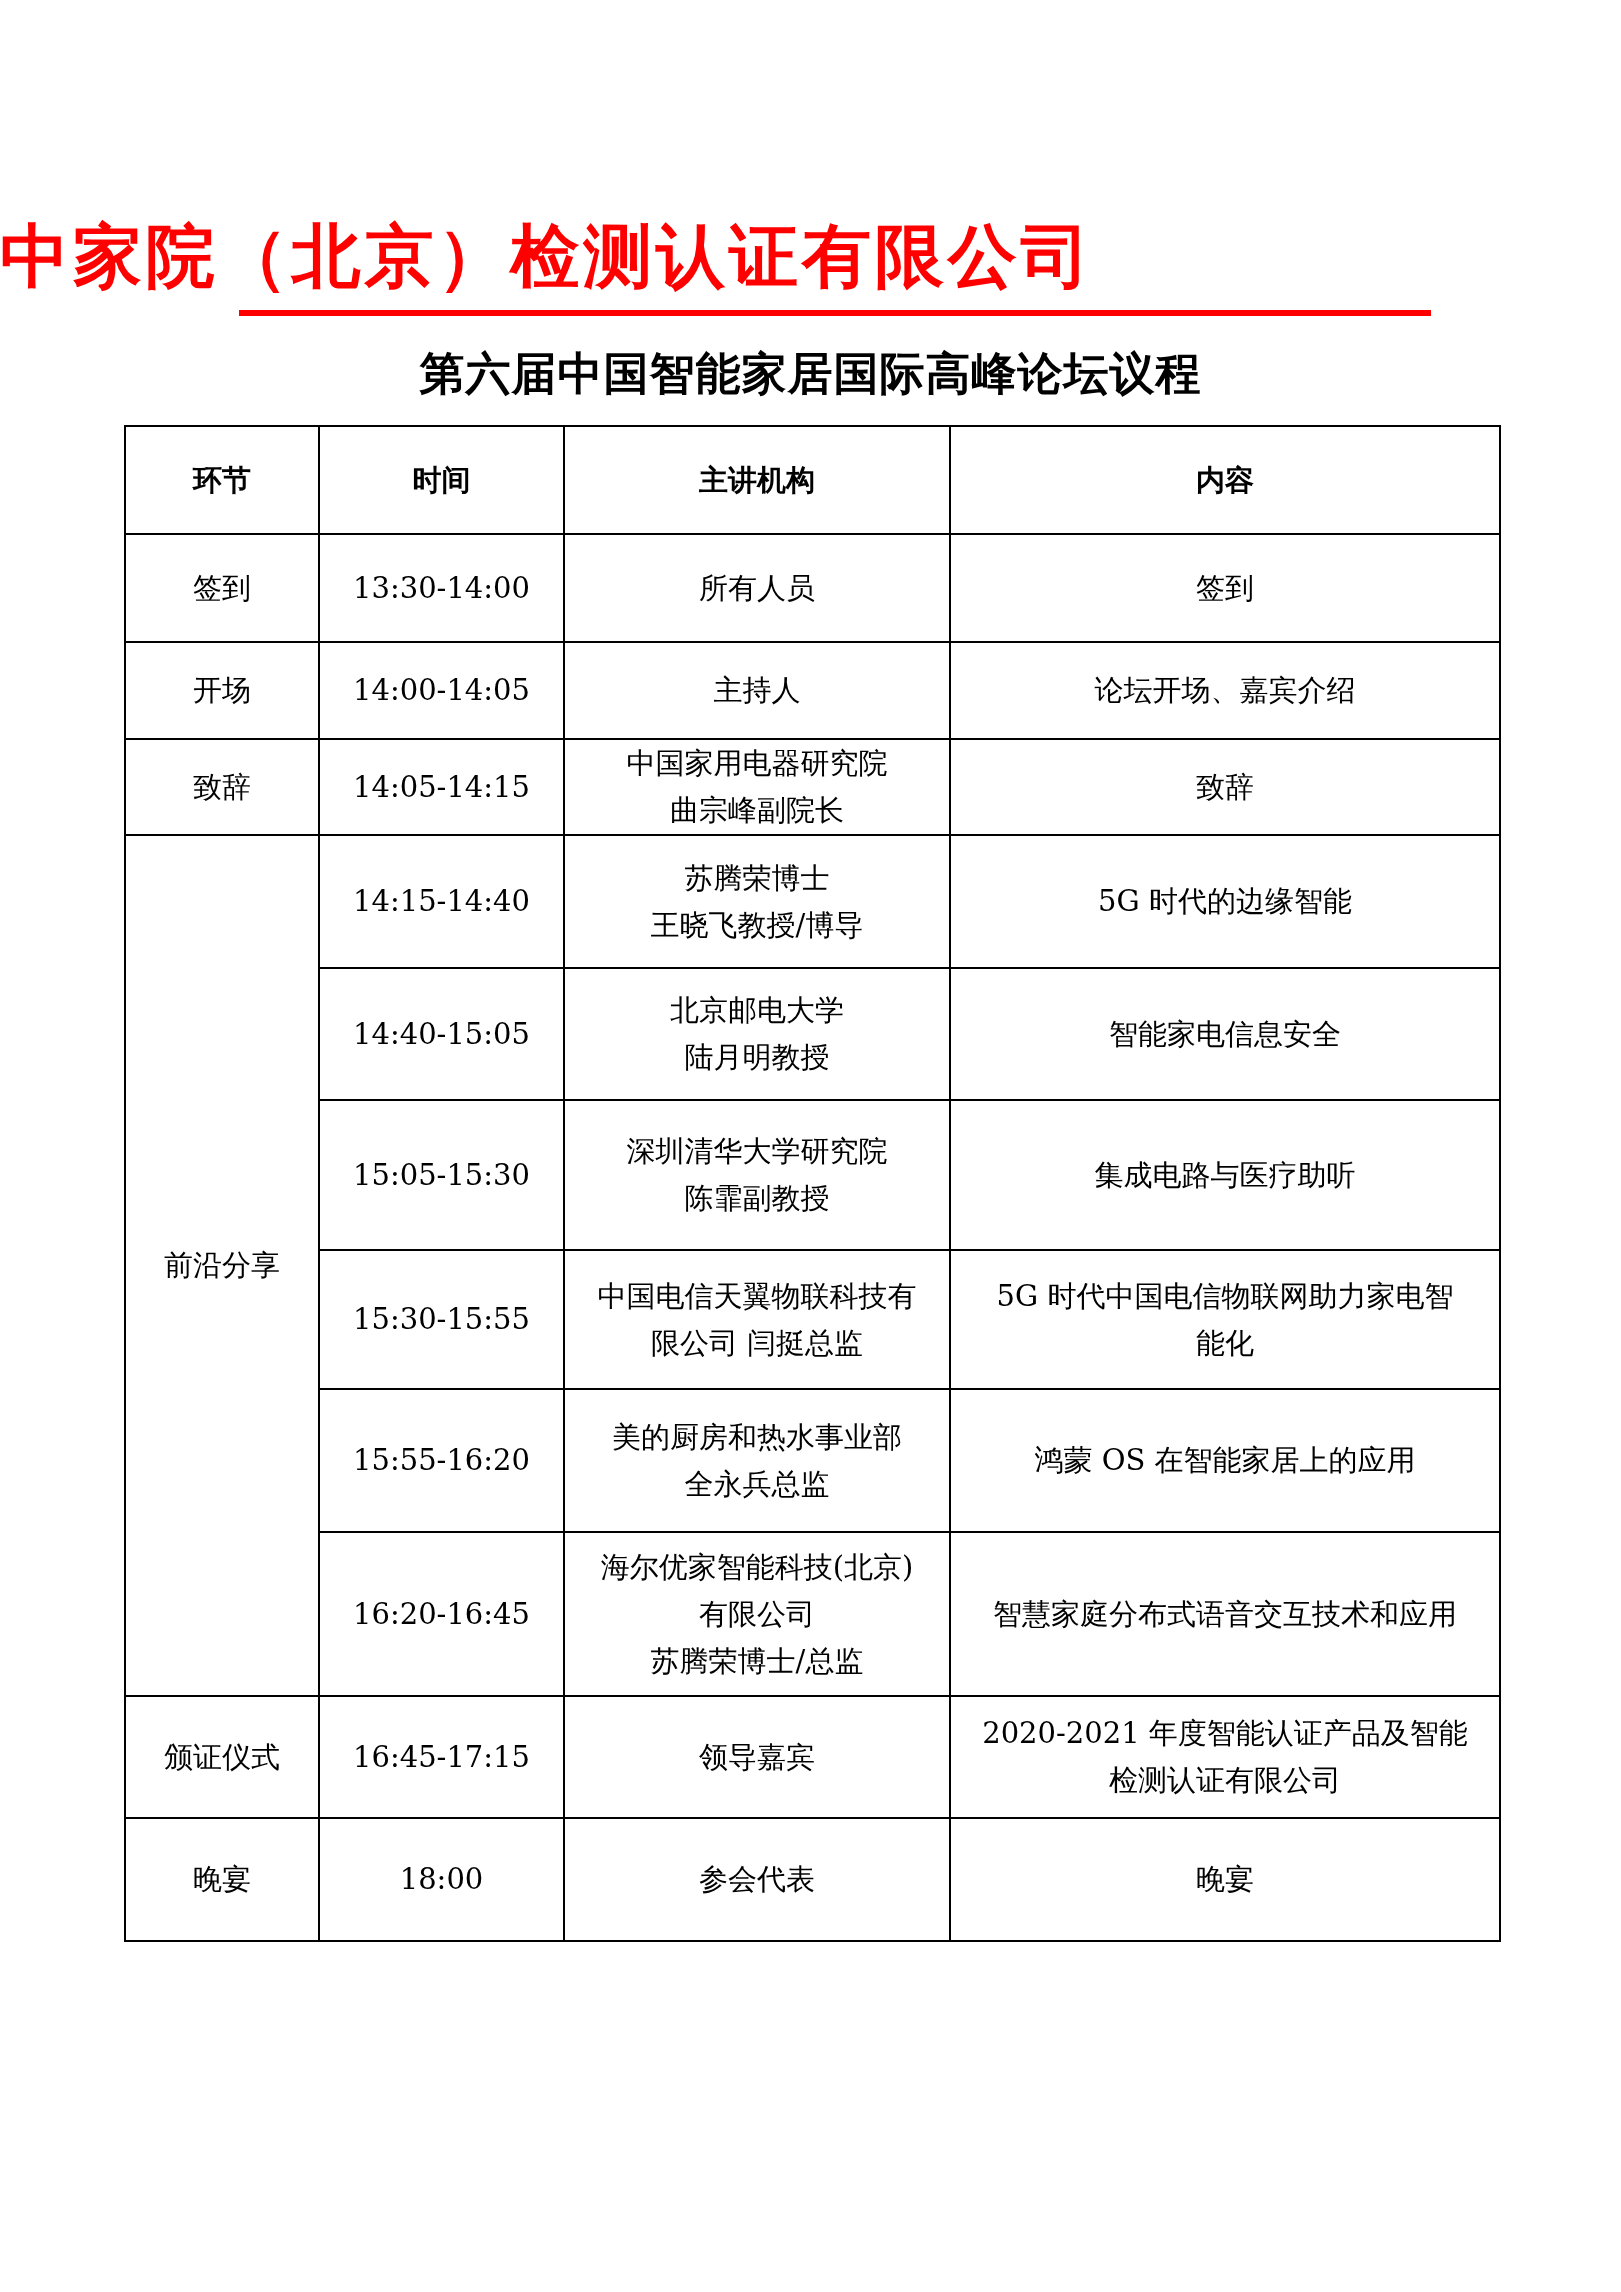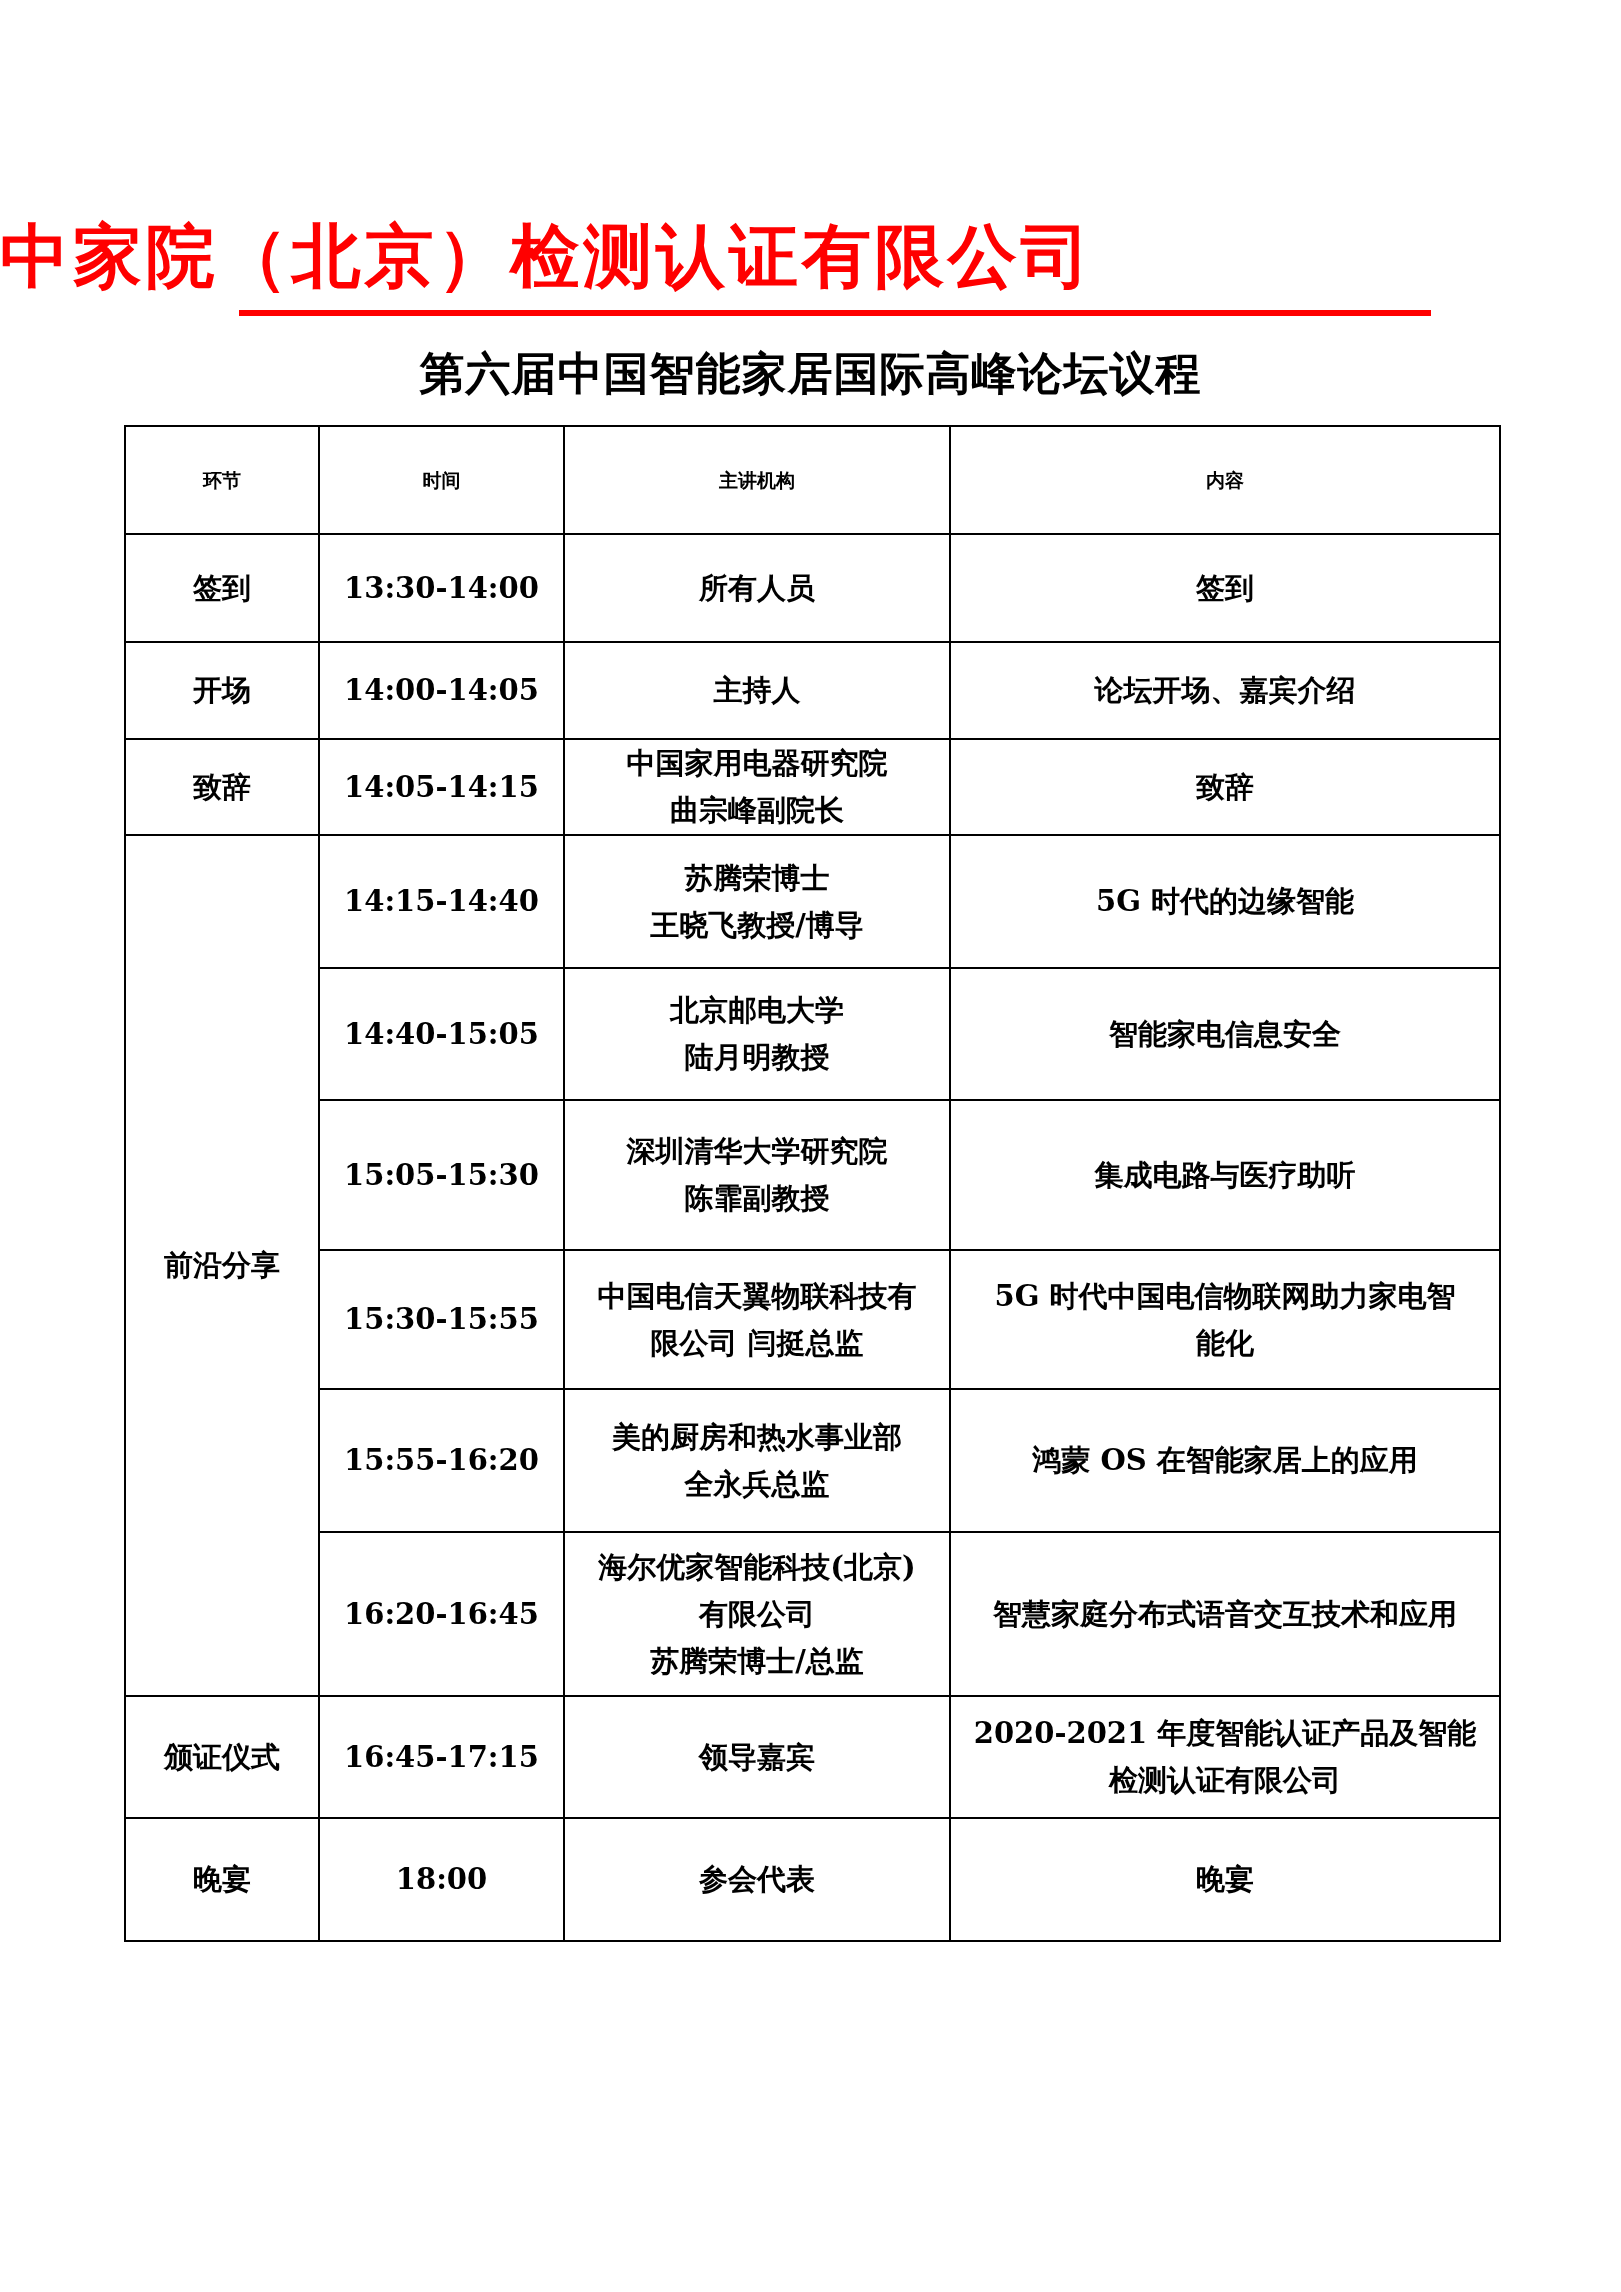--- a/index.html
+++ b/index.html
@@ -8,22 +8,22 @@
   .company { position:absolute; left:0; width:1621px; top:214px; 
              font-family:"DejaVu Sans", "Liberation Sans", sans-serif; font-weight:bold;
              font-size:69px; color:#ff0000; letter-spacing:3.9px; line-height:84px; }
   .redline { position:absolute; left:239px; width:1192px; top:310px; height:5.9px; background:#ff0000; }
   .subtitle { position:absolute; left:0; width:1621px; top:345px; text-align:center;
               font-family:"DejaVu Sans", "Liberation Sans", sans-serif; font-weight:bold;
               font-size:45px; line-height:57px; letter-spacing:1px; }
   table.agenda { position:absolute; left:124px; top:425px; width:1375px; border-collapse:collapse;
                  table-layout:fixed; }
   table.agenda td, table.agenda th { border:2px solid #000; text-align:center; vertical-align:middle;
-                 font-size:29px; line-height:47px; padding:0 5.9px; font-weight:bold; }
-  table.agenda th { font-family:"DejaVu Sans", "Liberation Sans", sans-serif; font-weight:bold; font-size:19px; }
+                 font-size:29px; line-height:47px; padding:0 5.9px; font-weight:normal; }
+  table.agenda th { font-family:"DejaVu Sans", "Liberation Sans", sans-serif; font-weight:bold; font-size:29px; }
   .cell-line { display:block; }
 </style>
 </head>
 <body>
 
 <div class="company">中家院（北京）检测认证有限公司</div>
 <div class="redline"></div>
 <div class="subtitle">第六届中国智能家居国际高峰论坛议程</div>
 
 <table class="agenda">

